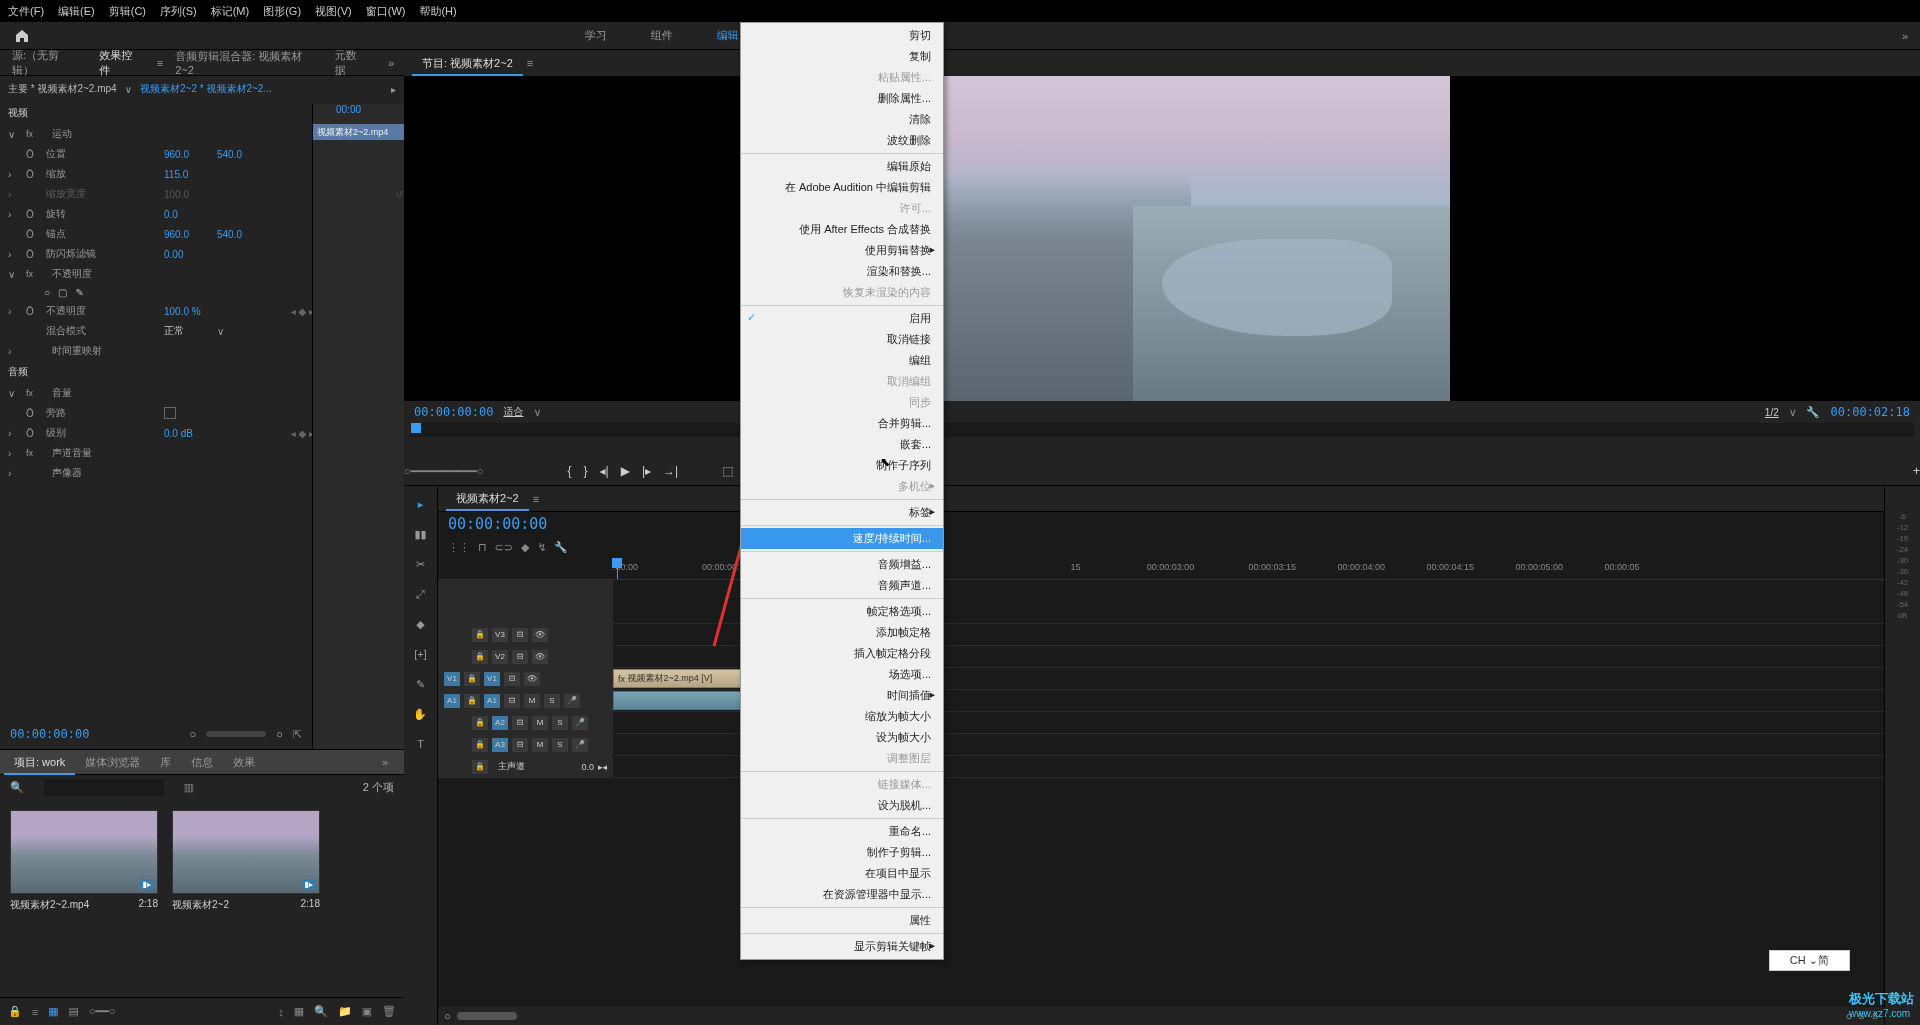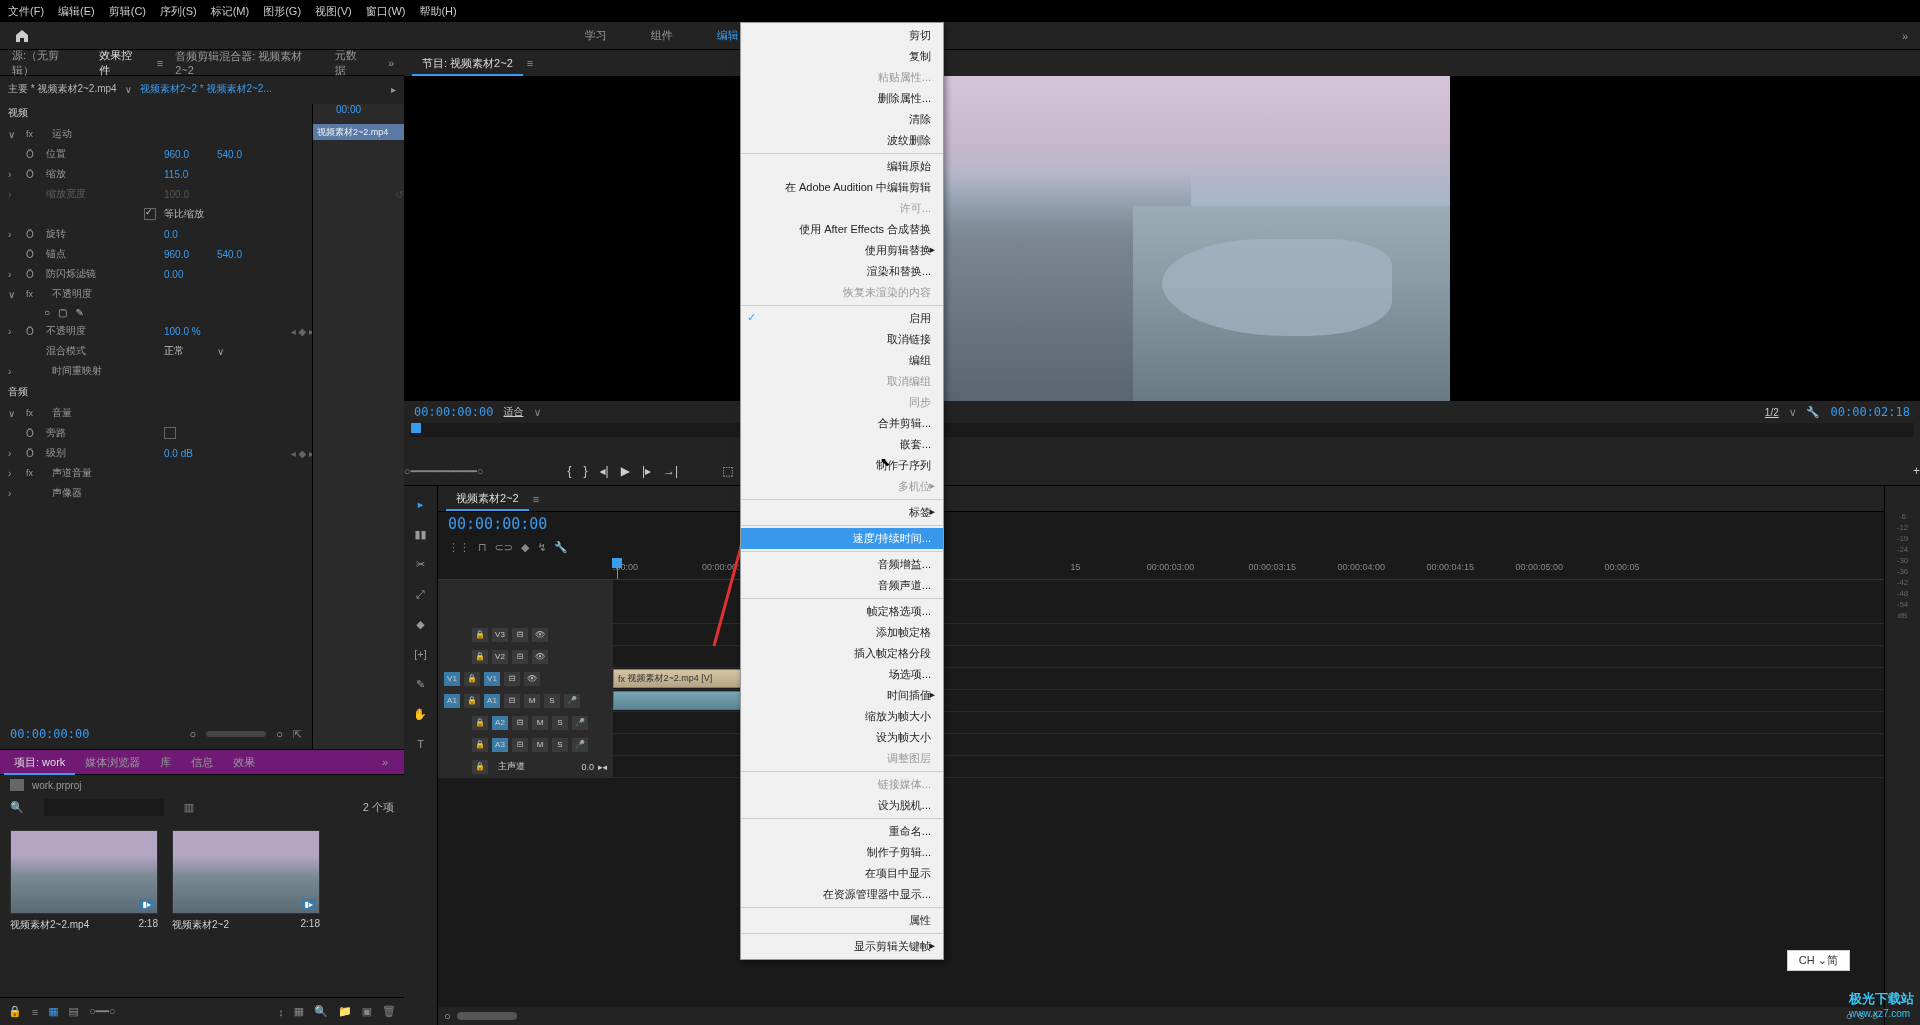--- a/index.html
+++ b/index.html
@@ -42,21 +42,21 @@
 .fx-fx { color: #999; width: 18px; font-size: 9px; }
 .stopwatch { color: #999; width: 12px; }
 .checkbox { width: 12px; height: 12px; border: 1px solid #666; display: inline-block; }
 .checkbox.checked::after { content: '✓'; color: #ccc; font-size: 9px; position: relative; top: -3px; }
 .keyframe-nav { margin-left: auto; display: flex; gap: 4px; color: #666; }
 .fx-timeline-area { position: absolute; right: 0; top: 28px; bottom: 0; width: 92px; background: #2a2a2a; border-left: 1px solid #000; }
 .fx-timecode { position: absolute; top: 0; left: 23px; color: #3a9cf0; font-size: 10px; }
 .fx-clip-indicator { position: absolute; top: 20px; left: 0; right: 0; height: 16px; background: #5a7aa5; color: #eee; font-size: 9px; padding: 2px 4px; }
 
 
-.lower-tabs { height: 26px; background: #701a75; display: flex; align-items: center; padding-left: 4px; border-bottom: 1px solid #000; border-top: 1px solid #000; }
+.lower-tabs { height: 26px; background: #404040; display: flex; align-items: center; padding-left: 4px; border-bottom: 1px solid #000; border-top: 1px solid #000; }
 .project-panel { flex: 0 0 250px; background: #232323; display: flex; flex-direction: column; }
 .project-header { padding: 4px 10px; display: flex; align-items: center; gap: 8px; color: #999; font-size: 10px; }
 .bin-icon { width: 14px; height: 12px; background: #666; display: inline-block; }
 .project-search { padding: 4px 10px; display: flex; gap: 20px; align-items: center; }
 .project-search input { background: #1a1a1a; border: none; color: #ccc; padding: 3px 6px; width: 120px; font-size: 10px; }
 .project-items { display: flex; gap: 14px; padding: 10px; }
 .project-item { width: 148px; }
 .project-thumb { width: 148px; height: 84px; background: linear-gradient(180deg, #b5a5c5 0%, #b5a5c5 30%, #7a8a95 55%, #5a6a75 100%); border: 1px solid #333; position: relative; }
 .project-thumb .badge { position: absolute; bottom: 3px; right: 3px; background: #3a7aa5; color: #fff; font-size: 8px; padding: 1px 3px; }
 .project-label { display: flex; justify-content: space-between; padding-top: 4px; font-size: 10px; color: #ccc; }
@@ -118,21 +118,21 @@
 .context-menu { position: absolute; left: 740px; top: 22px; width: 204px; background: #f0f0f0; border: 1px solid #999; box-shadow: 2px 2px 6px rgba(0,0,0,0.4); z-index: 1000; padding: 2px 0; }
 .ctx-item { padding: 3px 12px; color: #222; font-size: 11px; cursor: pointer; position: relative; text-align: right; }
 .ctx-item.disabled { color: #999; }
 .ctx-item.highlighted { background: #3898ec; color: #fff; }
 .ctx-item.submenu::after { content: '▸'; position: absolute; right: 8px; }
 .ctx-item.checked::before { content: '✓'; position: absolute; left: 6px; color: #3a9cf0; }
 .ctx-sep { height: 1px; background: #ccc; margin: 2px 0; }
 .arrow-annotation { position: absolute; left: 704px; top: 456px; pointer-events: none; z-index: 999; }
 .cursor { position: absolute; left: 880px; top: 455px; z-index: 1001; font-size: 12px; color: #000; pointer-events: none; }
 .watermark1 { position: absolute; right: 6px; bottom: 6px; z-index: 100; }
-.watermark2 { position: absolute; right: 70px; bottom: 54px; background: #fff; color: #333; padding: 2px 11px; font-size: 11px; border: 1px solid #ccc; z-index: 100; margin-top: 25px;}
+.watermark2 { position: absolute; right: 70px; bottom: 54px; background: #fff; color: #333; padding: 2px 20px; font-size: 11px; border: 1px solid #ccc; z-index: 100; margin-top: 25px;}
 </style>
 </head>
 <body>
 
 <div class="menubar">
   <span>文件(F)</span>
   <span>编辑(E)</span>
   <span>剪辑(C)</span>
   <span>序列(S)</span>
   <span>标记(M)</span>
@@ -204,26 +204,20 @@
         <span class="reset">↺</span>
       </div>
       <div class="fx-row" style="opacity:0.5">
         <span class="fx-arrow">›</span>
           <span class="stopwatch"></span>
         <span class="name">缩放宽度</span>
         <span class="val" style="color:#888">100.0</span>
         <span class="reset">↺</span>
       </div>
       <div class="fx-row">
-        <span style="flex:0 0 128px"></span>
-        <span class="checkbox checked"></span>
-        <span>等比缩放</span>
-        <span class="reset">↺</span>
-      </div>
-      <div class="fx-row">
         <span class="fx-arrow">›</span>
           <span class="stopwatch">Ö</span>
         <span class="name">旋转</span>
         <span class="val">0.0</span>
         <span class="reset">↺</span>
       </div>
       <div class="fx-row">
         <span class="fx-arrow"></span>
           <span class="stopwatch">Ö</span>
         <span class="name">锚点</span>
@@ -316,24 +310,20 @@
     <div class="lower-tabs">
       <span class="panel-tab active">项目: work</span>
       <span class="panel-tab">媒体浏览器</span>
       <span class="panel-tab">库</span>
       <span class="panel-tab">信息</span>
       <span class="panel-tab">效果</span>
       <span class="panel-tab" style="margin-left:auto;margin-right:6px">»</span>
     </div>
 
     <div class="project-panel">
-      <div class="project-header">
-        <span class="bin-icon"></span>
-        <span>work.prproj</span>
-      </div>
       <div class="project-search">
         <span>🔍</span>
         <input type="text" style="">
         <span style="color:#888">▥</span>
         <span style="margin-left:auto">2 个项</span>
       </div>
       <div class="project-items">
         <div class="project-item">
           <div class="project-thumb">
               <span class="badge">▮▸</span>

